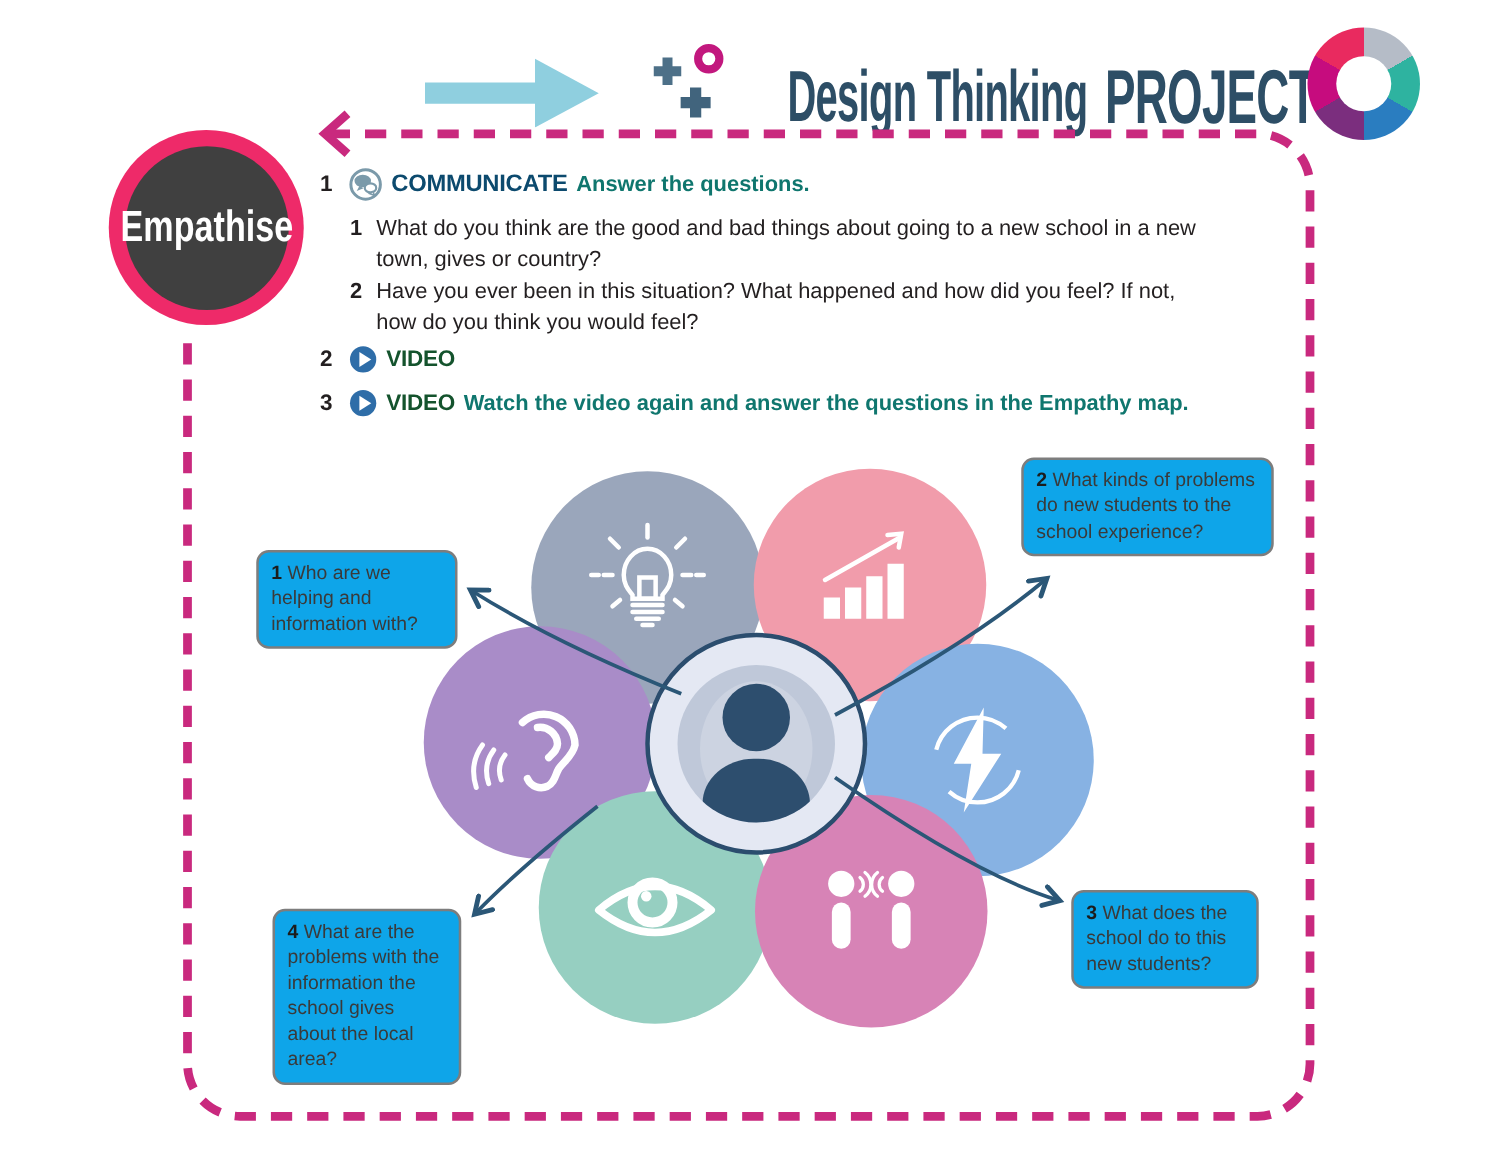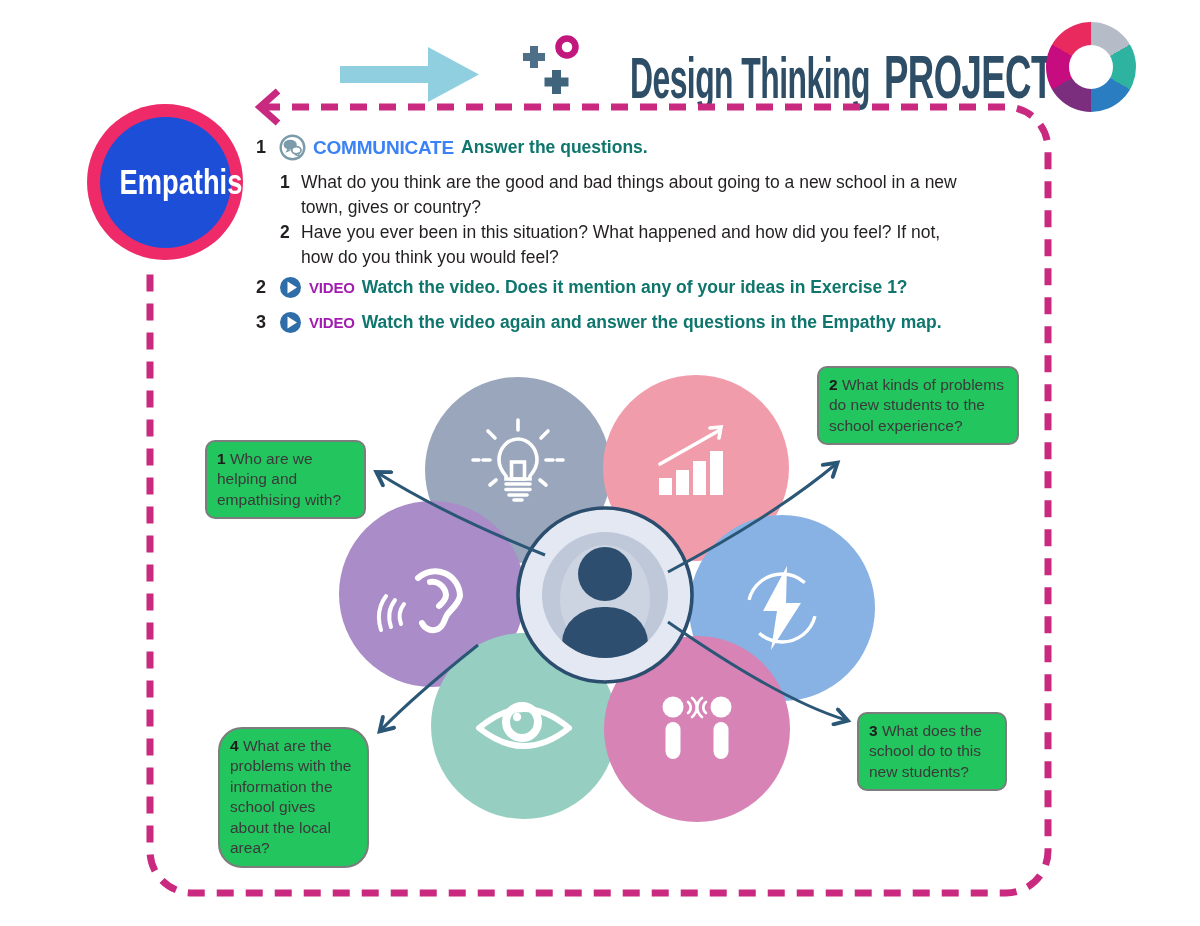--- a/index.html
+++ b/index.html
@@ -14,56 +14,56 @@
   .title-brand{position:absolute;left:884px;top:42px;font-weight:700;font-size:61px;
       color:#2d4e66;transform:scaleX(.6);transform-origin:left top;letter-spacing:-1px;white-space:nowrap;}
   .logo-donut{position:absolute;left:1046px;top:22px;width:90px;height:90px;border-radius:50%;
       background:conic-gradient(#b5bcc7 0 60deg,#2eb3a0 60deg 120deg,#2a7dc0 120deg 180deg,
                  #7b2e7e 180deg 240deg,#c60c7e 240deg 300deg,#e92a5f 300deg 360deg);}
   .logo-hole{position:absolute;left:23px;top:23px;width:44px;height:44px;border-radius:50%;background:#fff;}
 
   
   .badge{position:absolute;left:87px;top:104px;width:156px;height:156px;border-radius:50%;
       background:#ee2a69;z-index:7;display:flex;align-items:center;justify-content:center;}
-  .badge-inner{width:131px;height:131px;border-radius:50%;background:#1d4ed8;
-      display:flex;align-items:center;justify-content:flex-start;}
+  .badge-inner{width:131px;height:131px;border-radius:50%;background:#404040;
+      display:flex;align-items:center;justify-content:center;}
   .badge-label{color:#fff;font-weight:700;font-size:35px;transform:scaleX(.78);white-space:nowrap;}
 
   
   .overlay{position:absolute;left:0;top:0;z-index:4;pointer-events:none;}
 
   
   .ex-row{position:absolute;display:flex;align-items:center;gap:7px;z-index:3;}
   .ex-num{font-weight:700;font-size:18px;width:16px;}
-  .skill-comm{font-weight:700;font-size:19px;color:#3b82f6;letter-spacing:-.2px;}
-  .skill-video{font-weight:700;font-size:15px;color:#a21caf;letter-spacing:-.2px;}
+  .skill-comm{font-weight:700;font-size:19px;color:#0c4a6e;letter-spacing:-.2px;}
+  .skill-video{font-weight:700;font-size:18px;color:#14532d;letter-spacing:-.2px;}
   .instr{font-weight:700;font-size:17.5px;color:#0f766e;}
   .q-list{position:absolute;left:280px;top:170px;width:694px;z-index:3;}
   .q{display:flex;gap:9px;font-size:17.5px;line-height:25px;}
   .q b{flex:0 0 12px;}
 
   
   .petal{position:absolute;width:186px;height:186px;border-radius:50%;z-index:1;
       display:flex;align-items:center;justify-content:center;}
   .p-think{left:425px;top:377px;background:#9aa6bb;}
   .p-progress{left:603px;top:375px;background:#f19cab;}
   .p-hear{left:339px;top:501px;background:#a98cc8;}
   .p-energy{left:689px;top:515px;background:#87b2e3;}
   .p-see{left:431px;top:633px;background:#96cfc1;}
   .p-say{left:604px;top:636px;background:#d783b6;}
   .center-circle{position:absolute;left:513px;top:503px;z-index:2;}
 
   
-  .callout{position:absolute;background:#22c55e;border:2px solid #7d7d7d;border-radius:10px;
+  .callout{position:absolute;background:#0ea5e9;border:2px solid #7d7d7d;border-radius:10px;
       padding:7px 10px;font-size:15.5px;line-height:1.32;color:#3a3a3a;z-index:5;}
   .callout b{color:#1c1c1c;}
   .co-1{left:205px;top:440px;width:137px;}
   .co-2{left:817px;top:366px;width:178px;}
   .co-3{left:857px;top:712px;width:126px;}
-  .co-4{left:218px;top:727px;width:127px;border-radius:24px;}
+  .co-4{left:218px;top:727px;width:127px;}
 </style>
 </head>
 <body>
 
 <div id="page">
 
   <svg class="hdr-arrow" width="140" height="56" viewBox="0 0 140 56">
     <rect x="0" y="20" width="96" height="17" fill="#8fcfdf"></rect>
     <polygon points="88,1 139,28.5 88,56" fill="#8fcfdf"></polygon>
   </svg>
@@ -111,21 +111,20 @@
     </div>
   </div>
 
   <div class="ex-row" style="left:256px;top:276px;">
     <span class="ex-num">2</span>
     <svg width="23" height="23" viewBox="0 0 23 23">
       <circle cx="11.5" cy="11.5" r="10.5" fill="#2e6da8"></circle>
       <path d="M 8.5 5.5 L 18 11.5 L 8.5 17.5 Z" fill="#fff"></path>
     </svg>
     <span class="skill-video">VIDEO</span>
-    <span class="instr">Watch the video. Does it mention any of your ideas in Exercise 1?</span>
   </div>
 
   <div class="ex-row" style="left:256px;top:311px;">
     <span class="ex-num">3</span>
     <svg width="23" height="23" viewBox="0 0 23 23">
       <circle cx="11.5" cy="11.5" r="10.5" fill="#2e6da8"></circle>
       <path d="M 8.5 5.5 L 18 11.5 L 8.5 17.5 Z" fill="#fff"></path>
     </svg>
     <span class="skill-video">VIDEO</span>
     <span class="instr">Watch the video again and answer the questions in the Empathy map.</span>
@@ -222,21 +221,21 @@
         <circle cx="92" cy="92" r="63"></circle>
       </clipPath>
     <g clip-path="url(#cclip)" fill="#2d4e6e">
       <circle cx="92" cy="71" r="27"></circle>
       <rect x="49" y="104" width="86" height="72" rx="41"></rect>
     </g>
   </svg>
 
   <div class="callout co-1">
     <b>1</b>
-    <span>Who are we helping and empathising with?</span>
+    <span>Who are we helping and information with?</span>
   </div>
   <div class="callout co-2">
     <b>2</b>
     <span>What kinds of problems do new students to the school experience?</span>
   </div>
   <div class="callout co-3">
     <b>3</b>
     <span>What does the school do to this new students?</span>
   </div>
   <div class="callout co-4">

